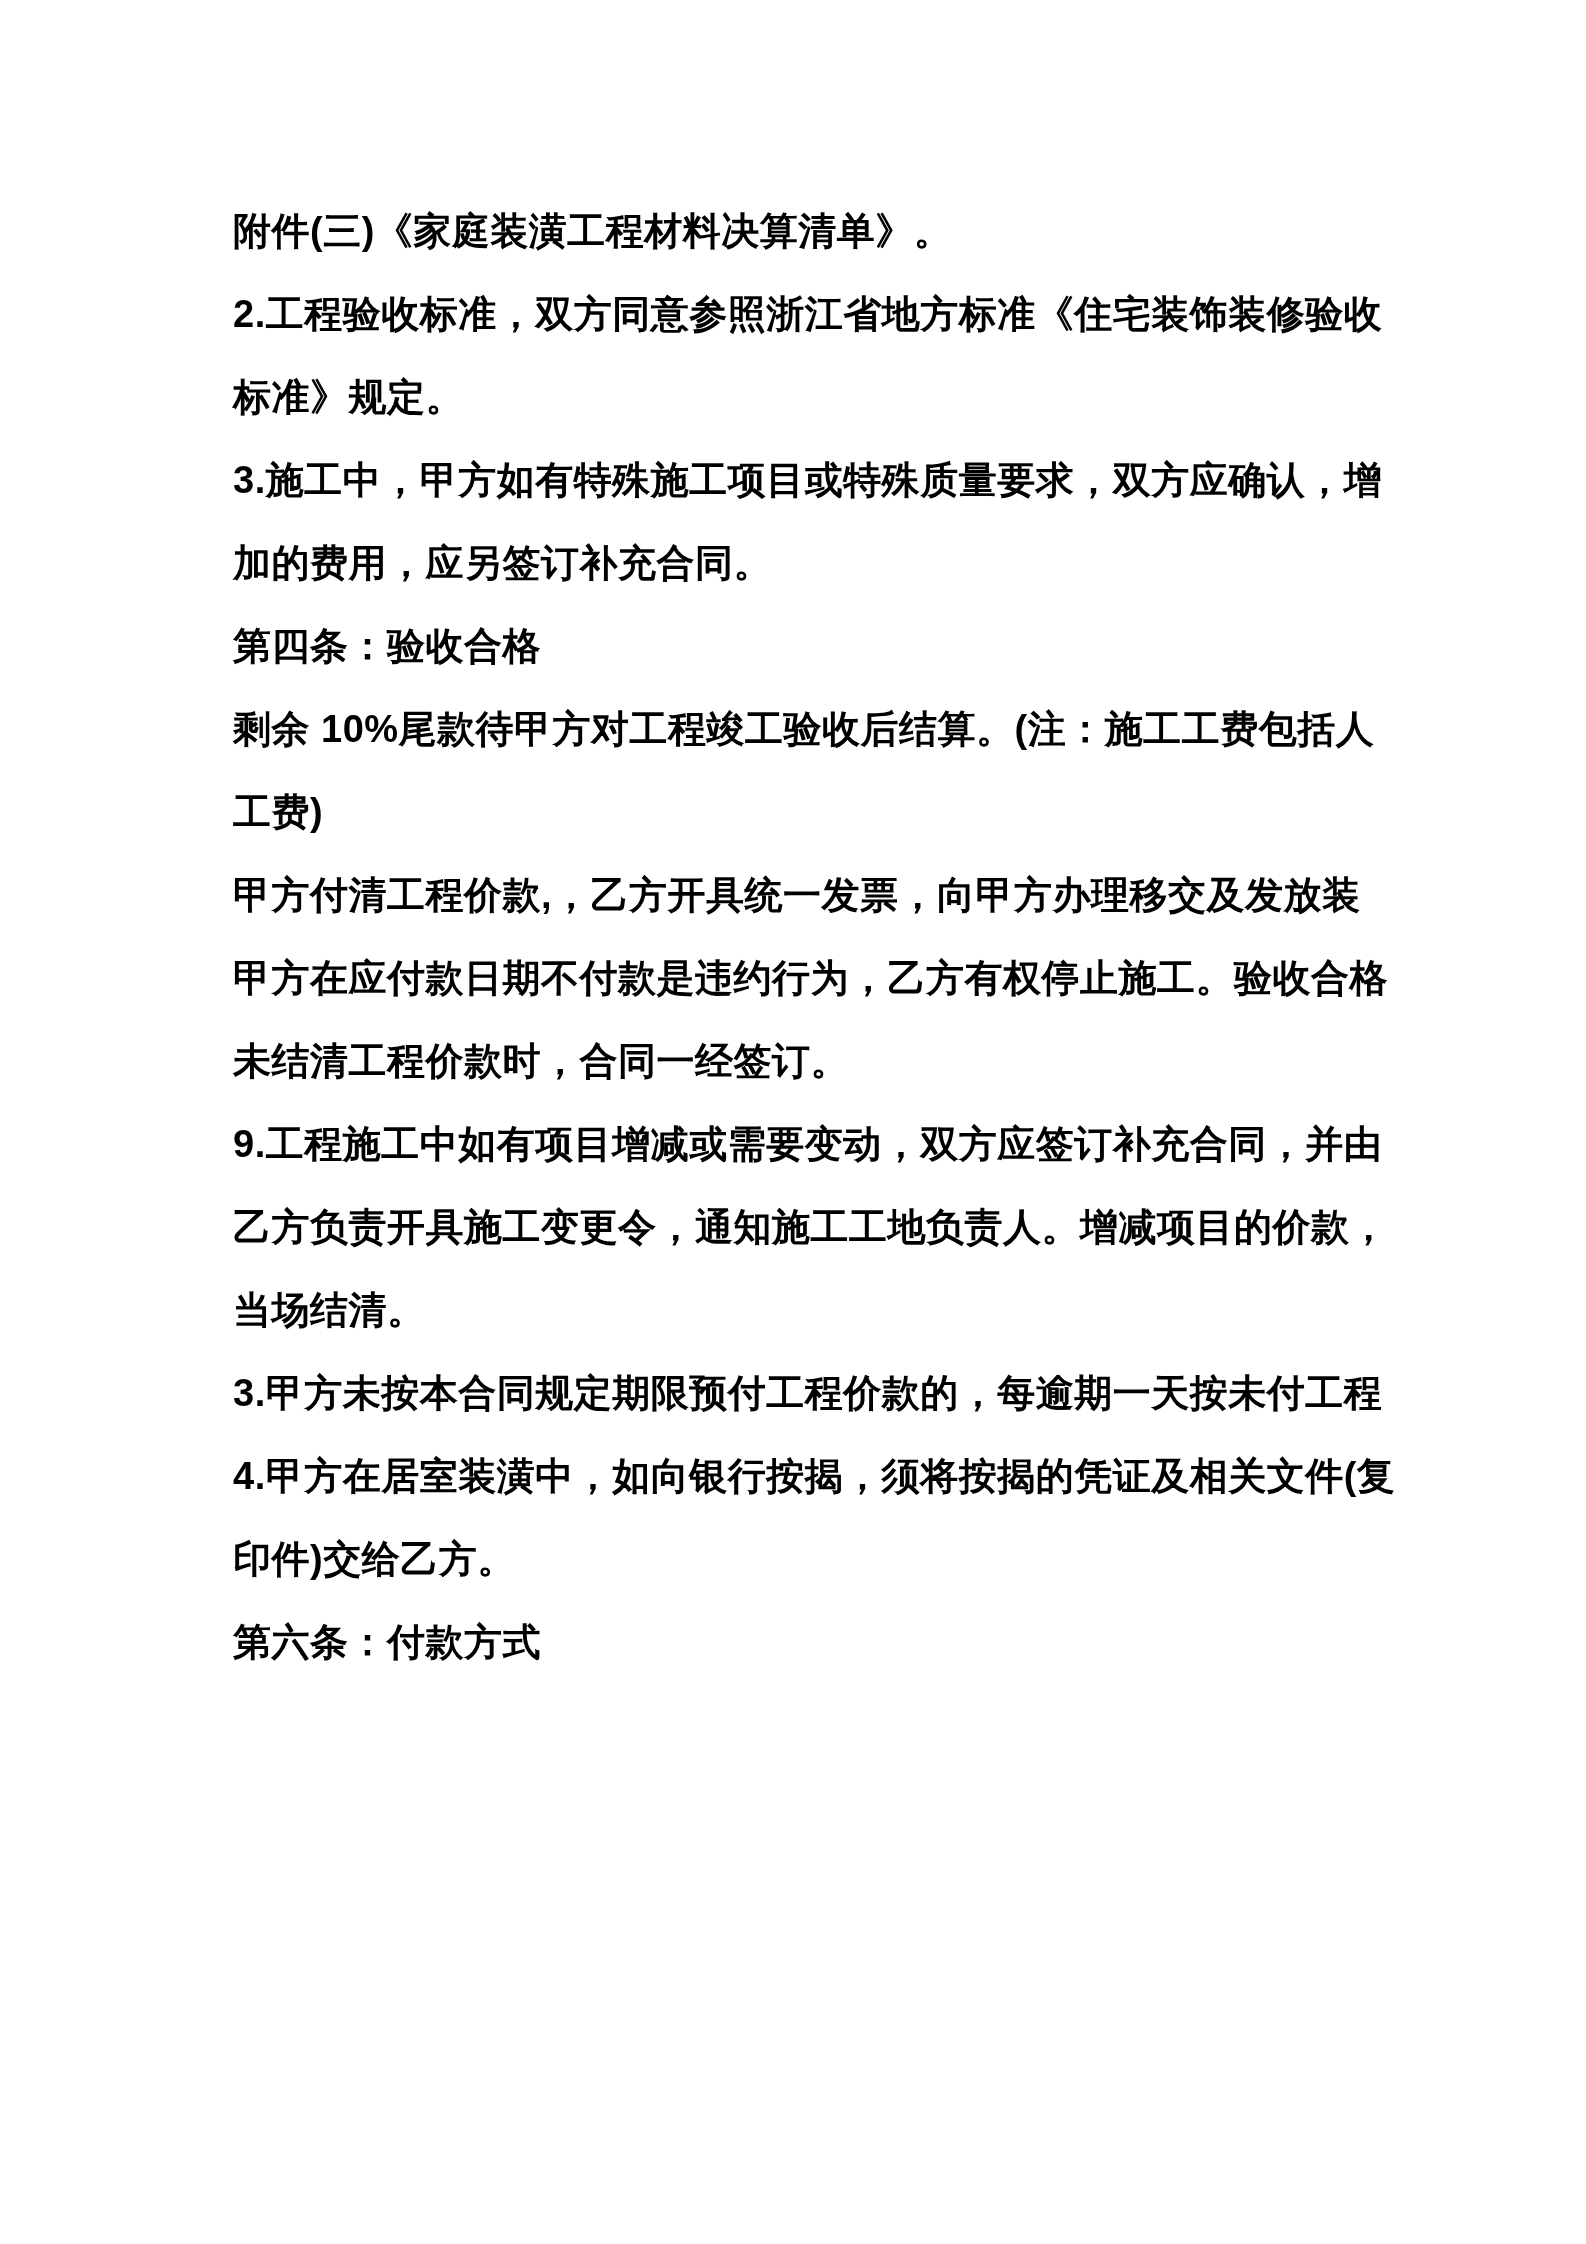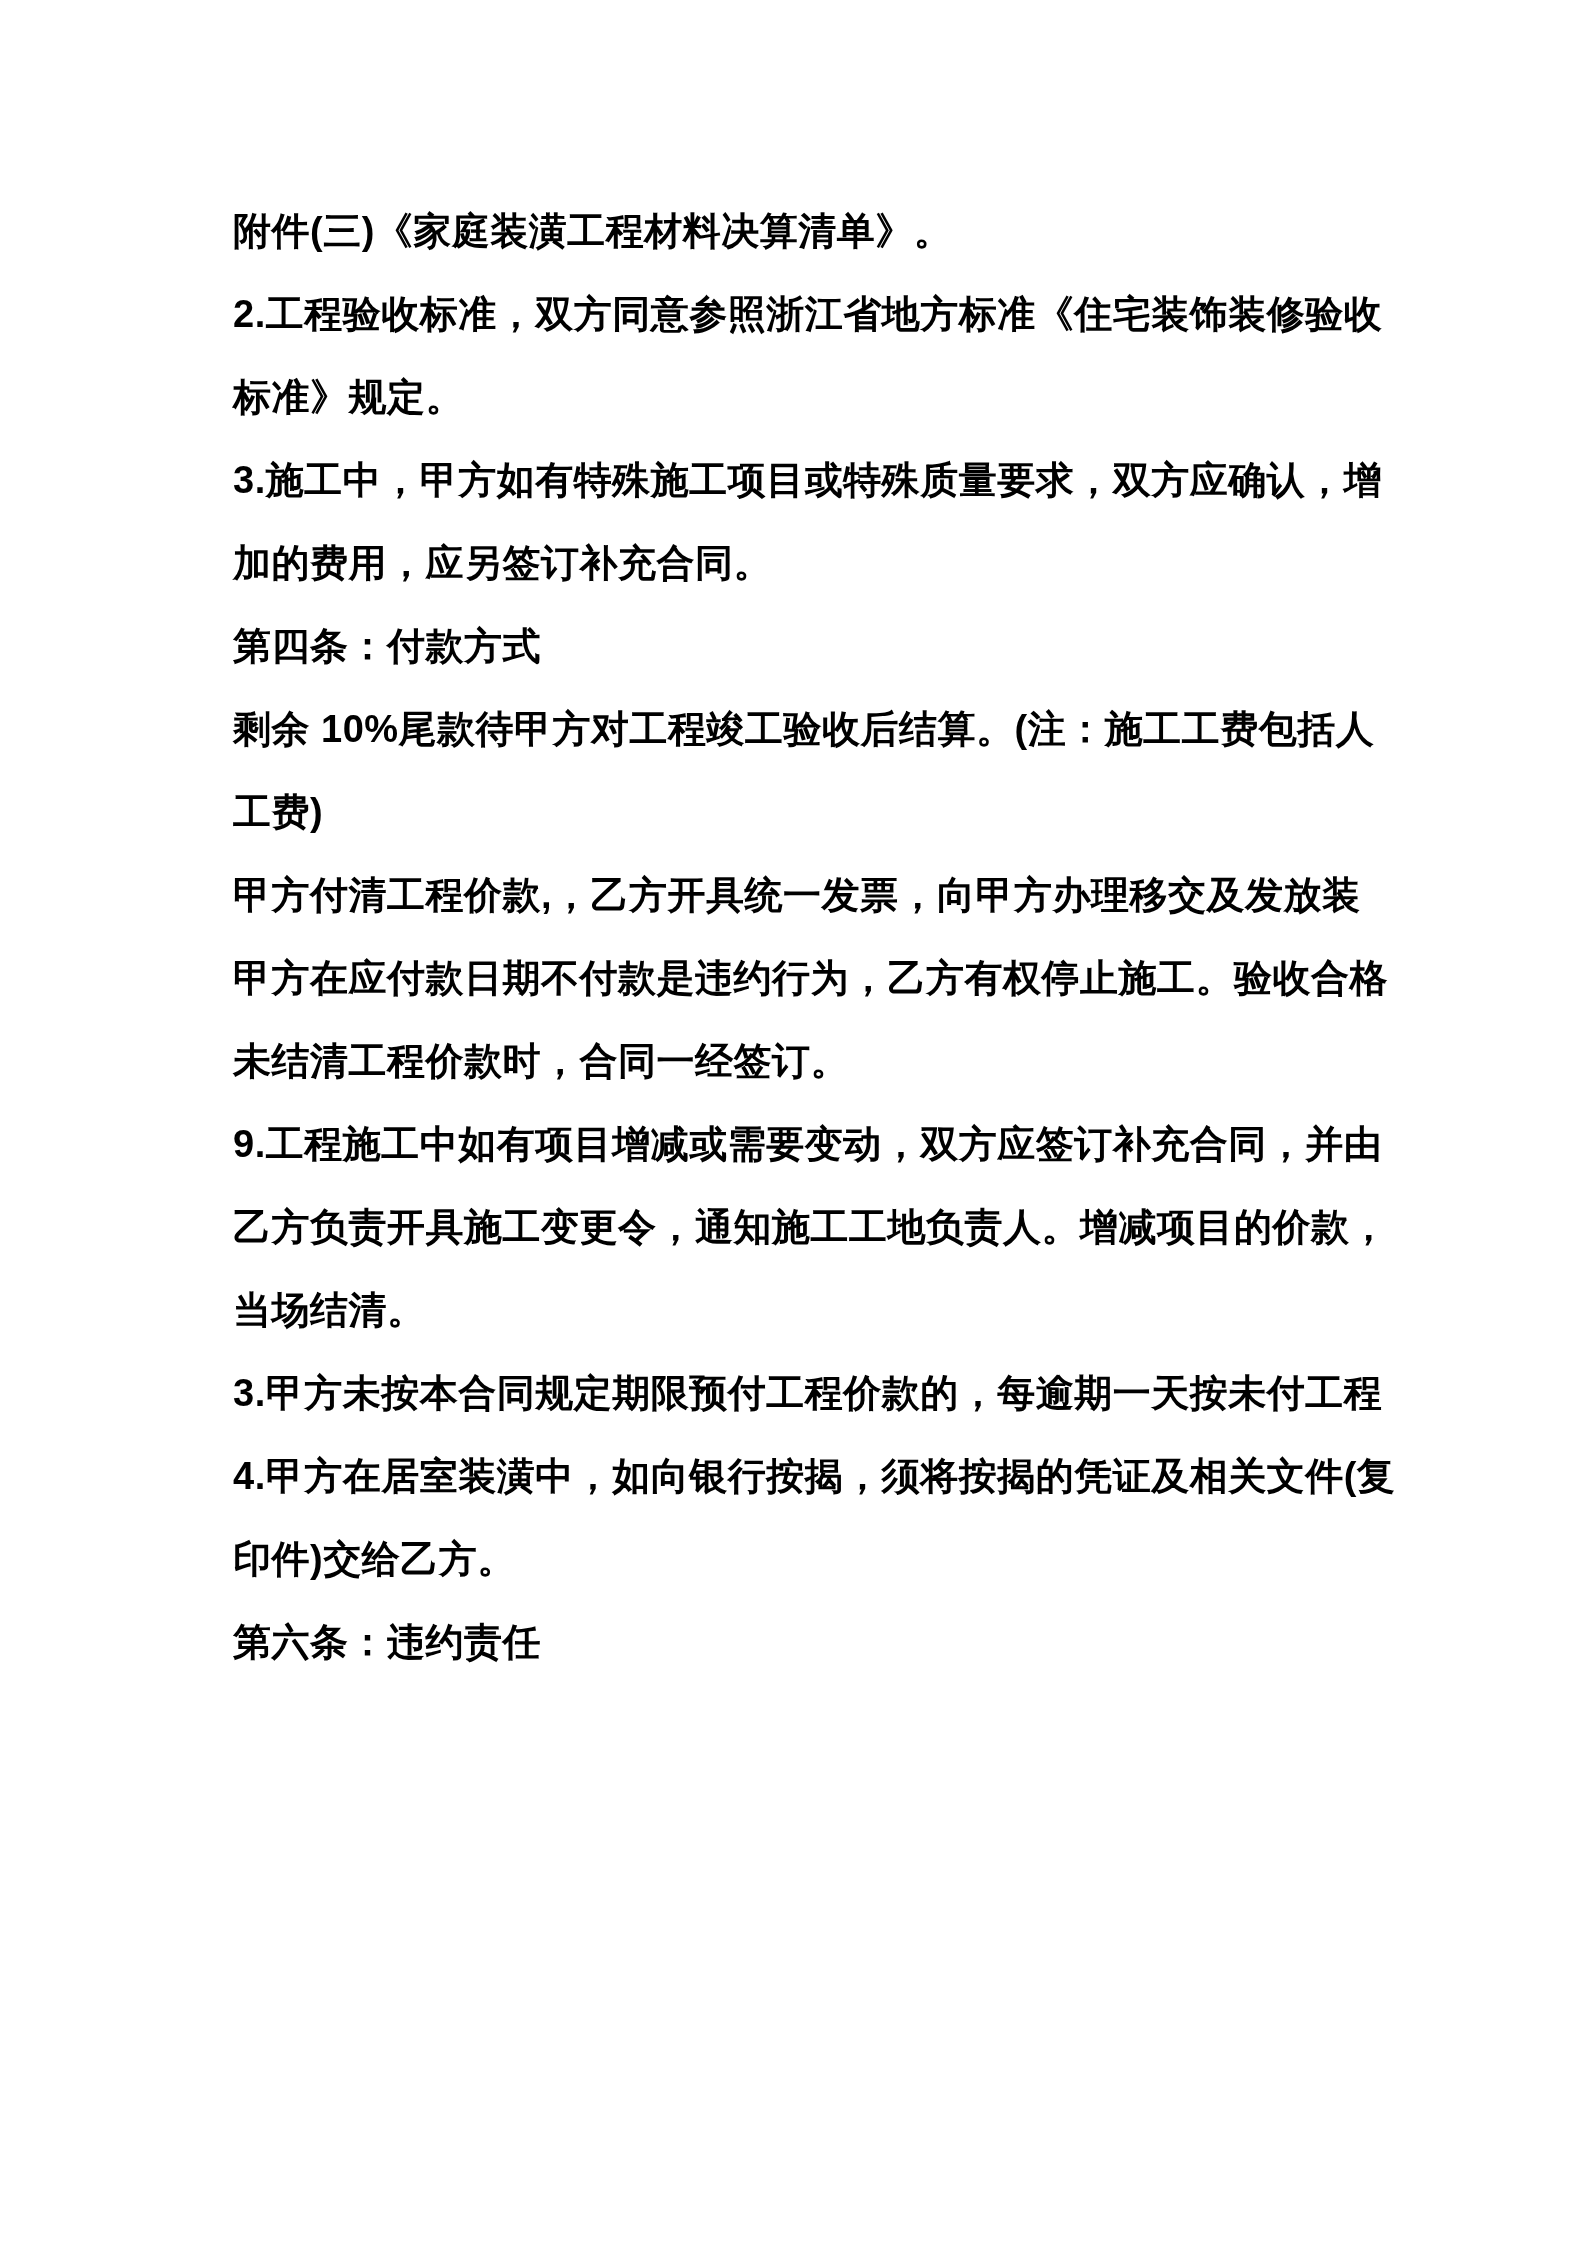--- a/index.html
+++ b/index.html
@@ -34,27 +34,27 @@
 </head>
 <body>
 
 <div class="page">
   <div class="textblock">
     <div class="line">附件(三)《家庭装潢工程材料决算清单》。</div>
     <div class="line">2.工程验收标准，双方同意参照浙江省地方标准《住宅装饰装修验收</div>
     <div class="line">标准》规定。</div>
     <div class="line">3.施工中，甲方如有特殊施工项目或特殊质量要求，双方应确认，增</div>
     <div class="line">加的费用，应另签订补充合同。</div>
-    <div class="line">第四条：付款方式</div>
+    <div class="line">第四条：验收合格</div>
     <div class="line">剩余 10%尾款待甲方对工程竣工验收后结算。(注：施工工费包括人</div>
     <div class="line">工费)</div>
     <div class="line">甲方付清工程价款,，乙方开具统一发票，向甲方办理移交及发放装</div>
     <div class="line">甲方在应付款日期不付款是违约行为，乙方有权停止施工。验收合格</div>
     <div class="line">未结清工程价款时，合同一经签订。</div>
     <div class="line">9.工程施工中如有项目增减或需要变动，双方应签订补充合同，并由</div>
     <div class="line">乙方负责开具施工变更令，通知施工工地负责人。增减项目的价款，</div>
     <div class="line">当场结清。</div>
     <div class="line">3.甲方未按本合同规定期限预付工程价款的，每逾期一天按未付工程</div>
     <div class="line">4.甲方在居室装潢中，如向银行按揭，须将按揭的凭证及相关文件(复</div>
     <div class="line">印件)交给乙方。</div>
-    <div class="line">第六条：违约责任</div>
+    <div class="line">第六条：付款方式</div>
   </div>
 </div>
 
 </body></html>

